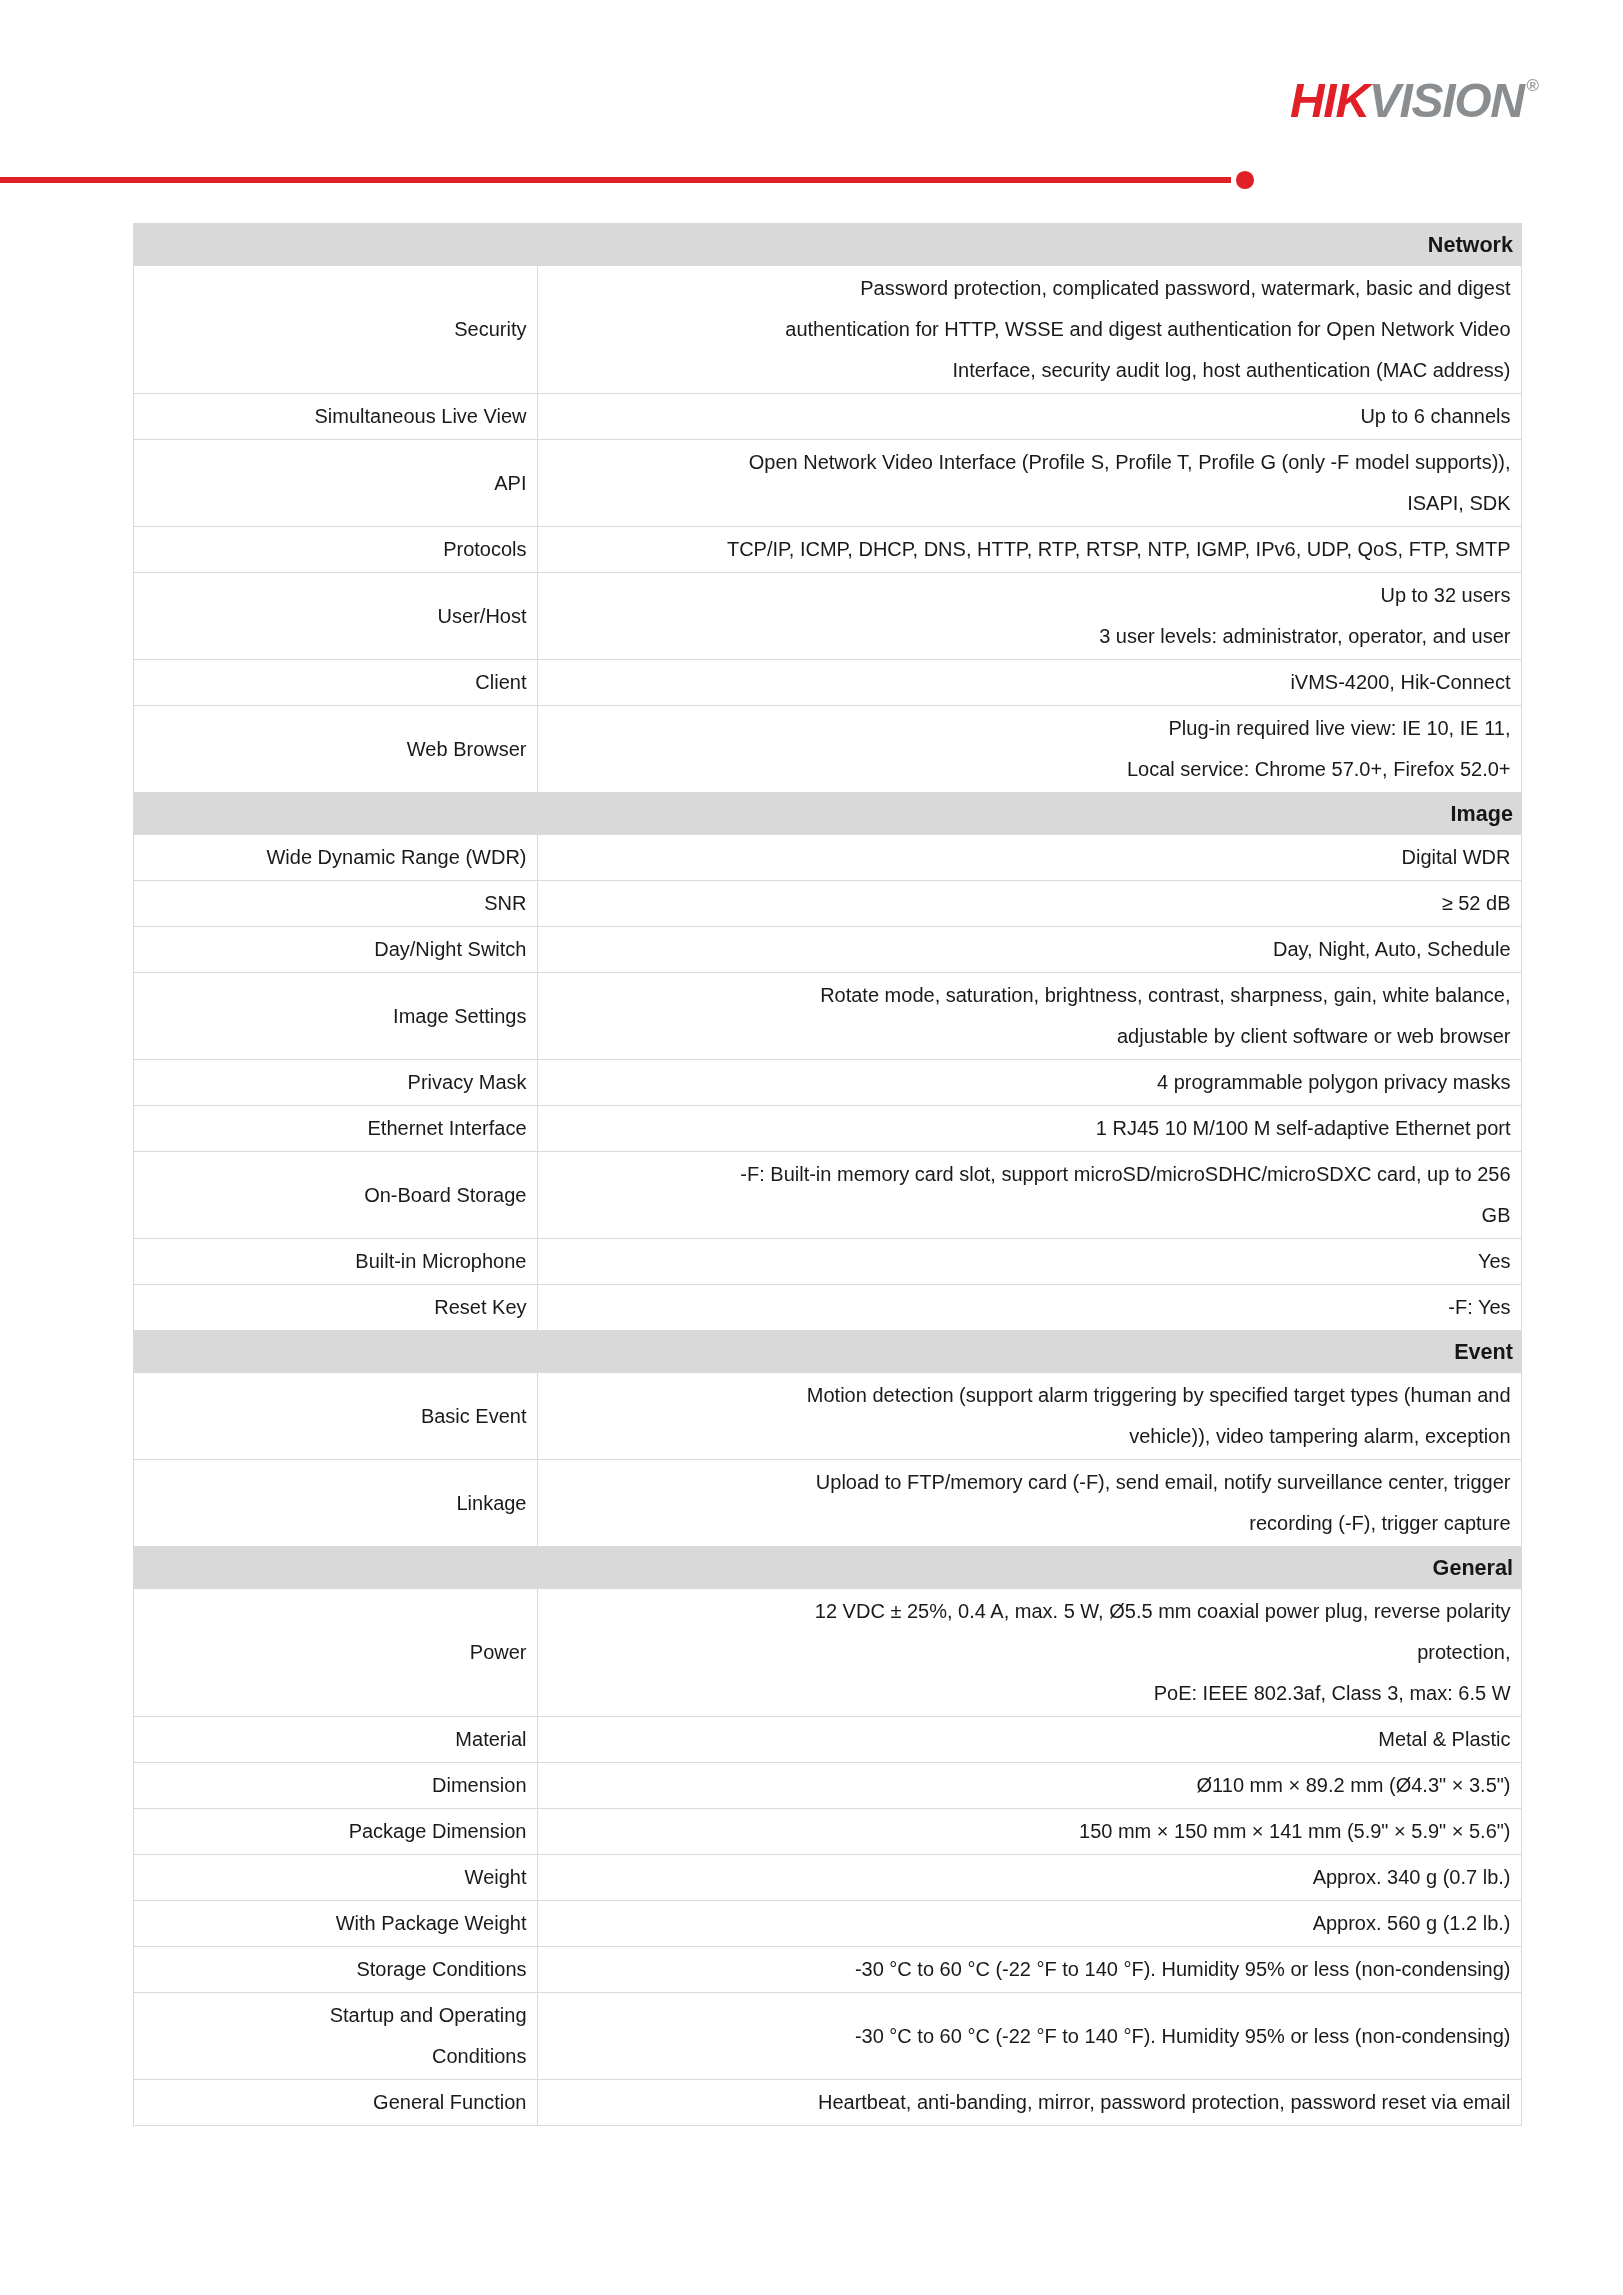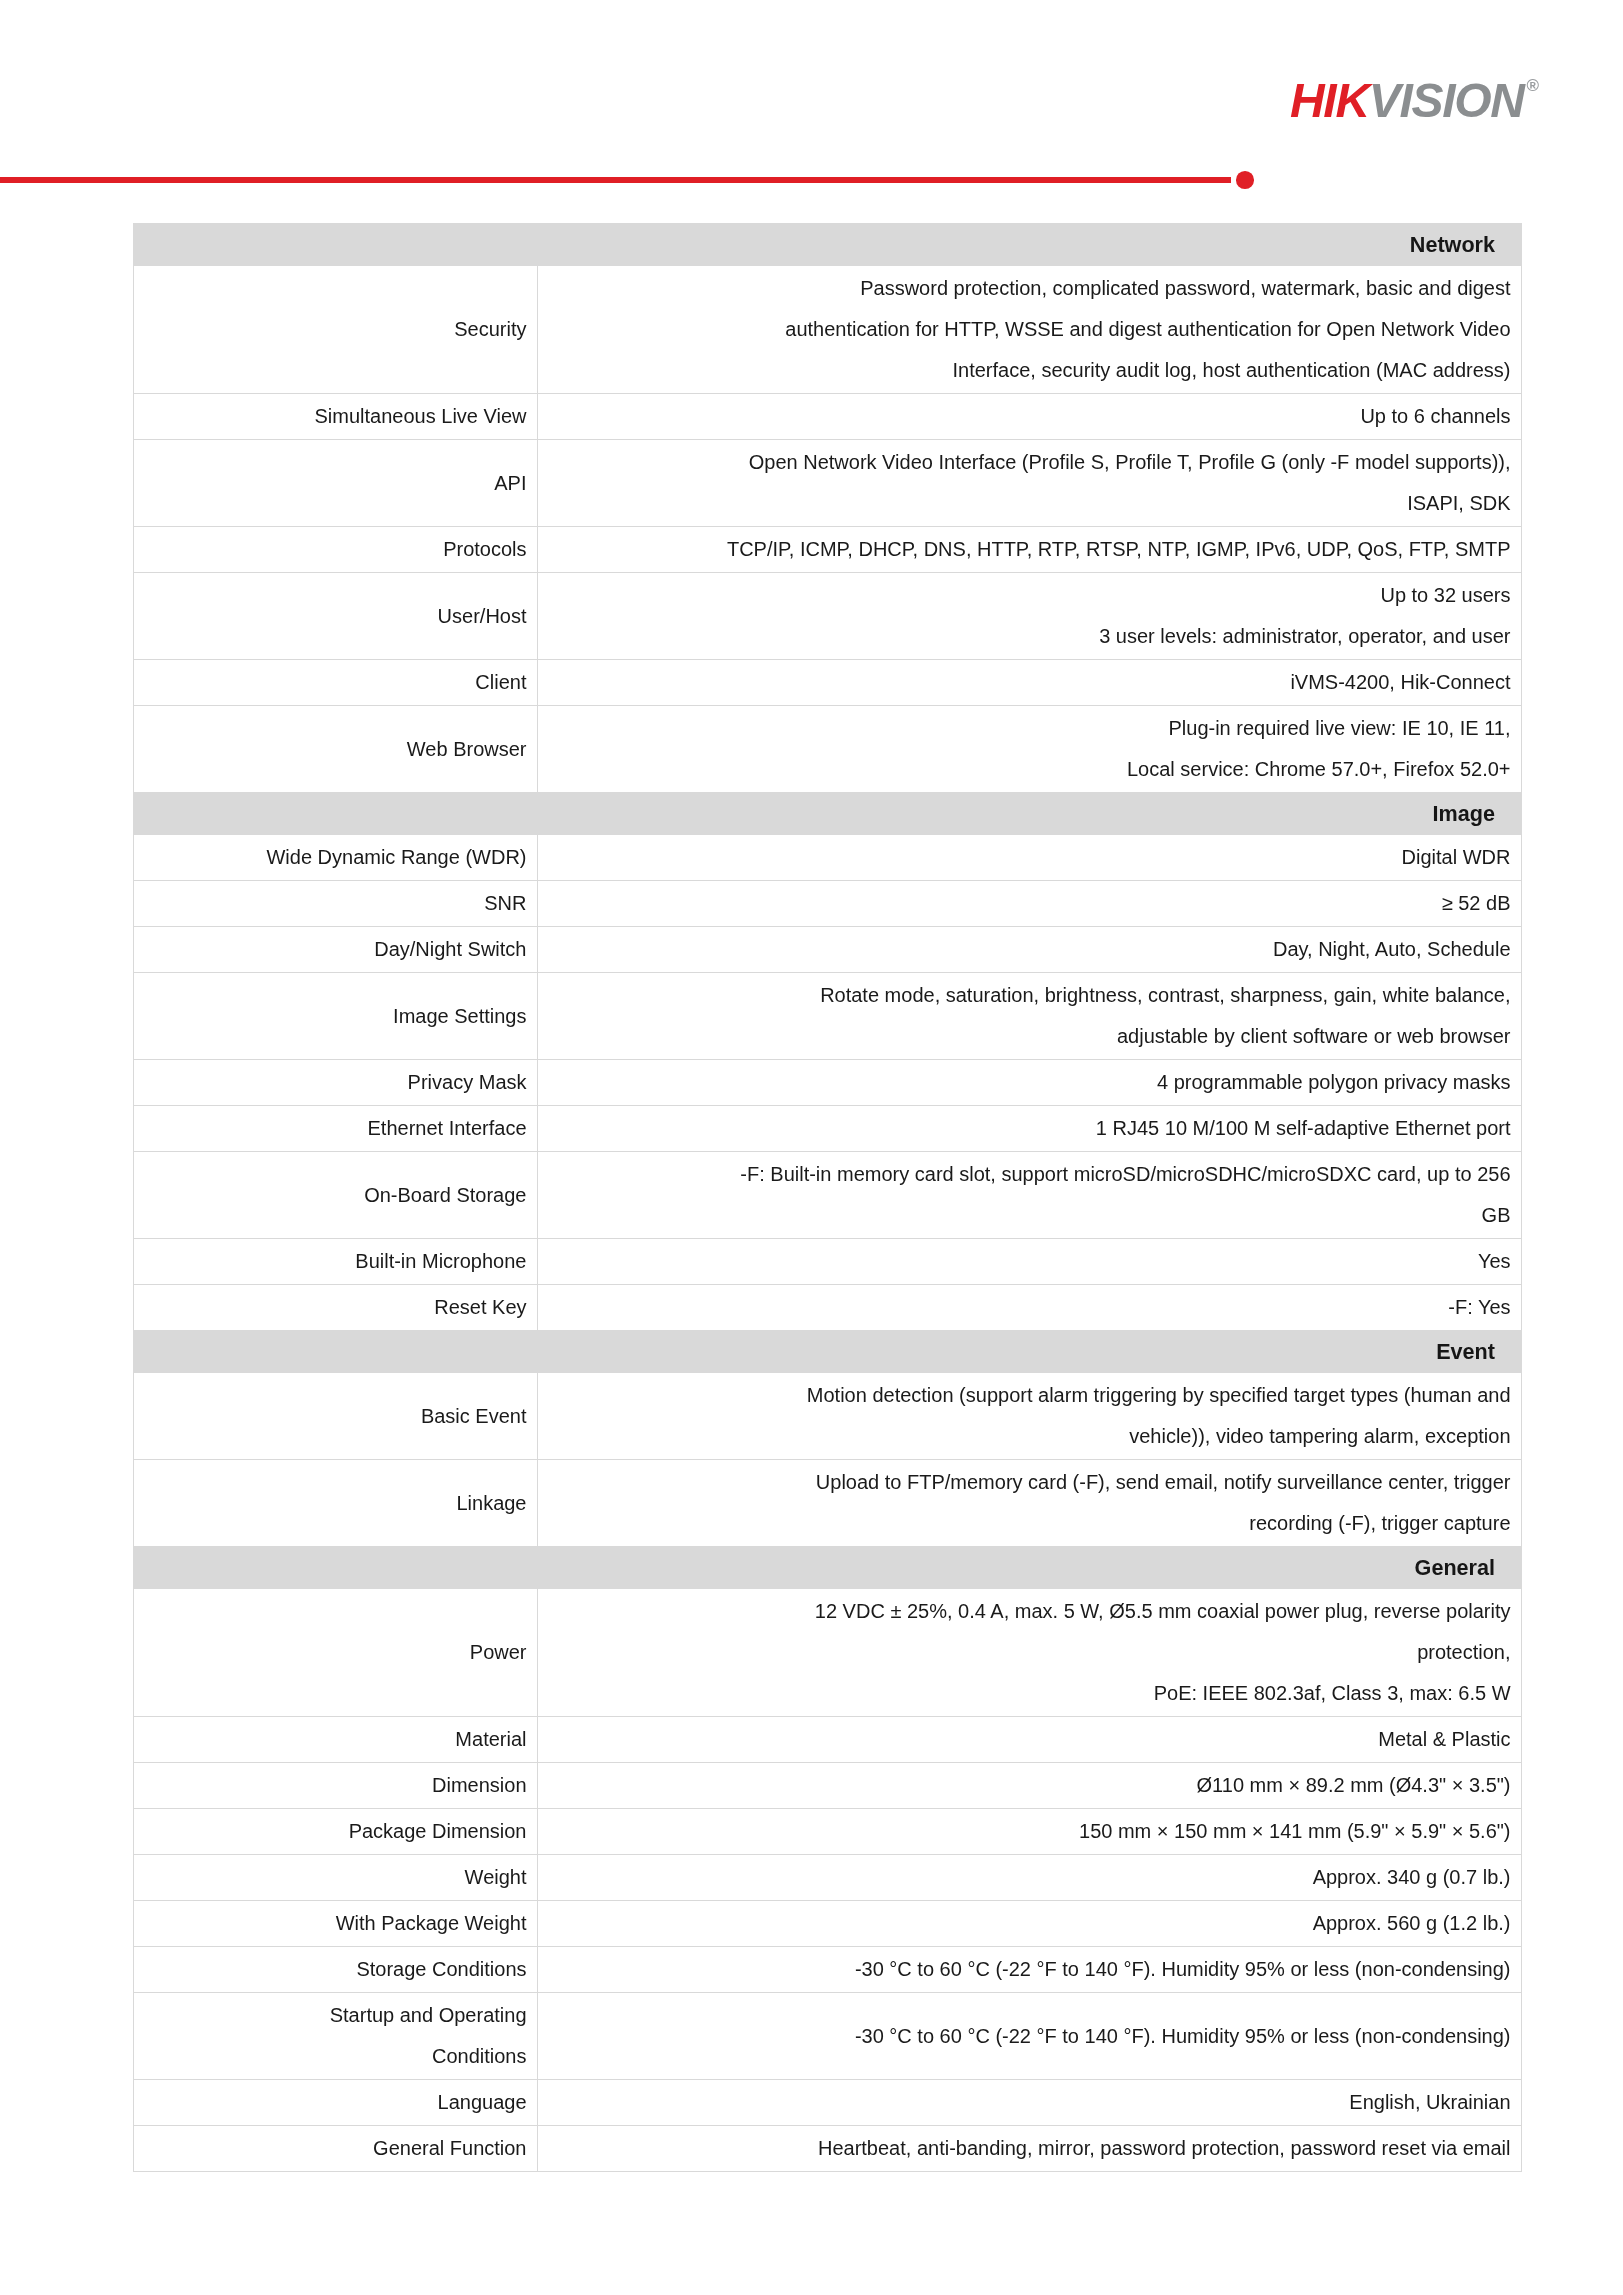--- a/index.html
+++ b/index.html
@@ -52,21 +52,21 @@
     padding: 2px 10.5px;
     white-space: pre-line;
     vertical-align: middle;
     color: #1a1a1a;
     word-wrap: break-word;
   }
   tr.sec td {
     background: #d9d9d9;
     font-weight: bold;
     font-size: 21.6px; line-height: 37px;
-    padding: 2px 26px;
+    padding: 2px 8px;
     color: #161616;
   }
 </style>
 </head>
 <body>
 
 <div class="page">
 
   <div class="brand"><span class="hik">HIK</span><span class="vision">VISION</span><span class="reg">®</span></div>
 
@@ -206,24 +206,20 @@
       <tr>
         <td class="lbl">Storage Conditions</td>
         <td class="val">-30 °C to 60 °C (-22 °F to 140 °F). Humidity 95% or less (non-condensing)</td>
       </tr>
       <tr>
         <td class="lbl">Startup and Operating
 Conditions</td>
         <td class="val">-30 °C to 60 °C (-22 °F to 140 °F). Humidity 95% or less (non-condensing)</td>
       </tr>
       <tr>
-        <td class="lbl">Language</td>
-        <td class="val">English, Ukrainian</td>
-      </tr>
-      <tr>
         <td class="lbl">General Function</td>
         <td class="val">Heartbeat, anti-banding, mirror, password protection, password reset via email</td>
       </tr>
 
     </tbody>
   </table>
 </div>
 
 
 </body></html>

